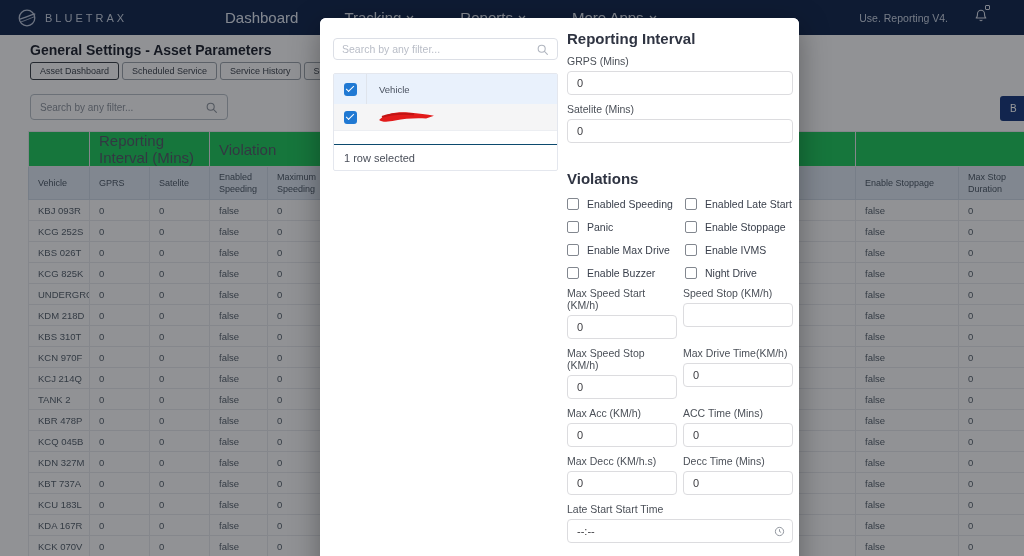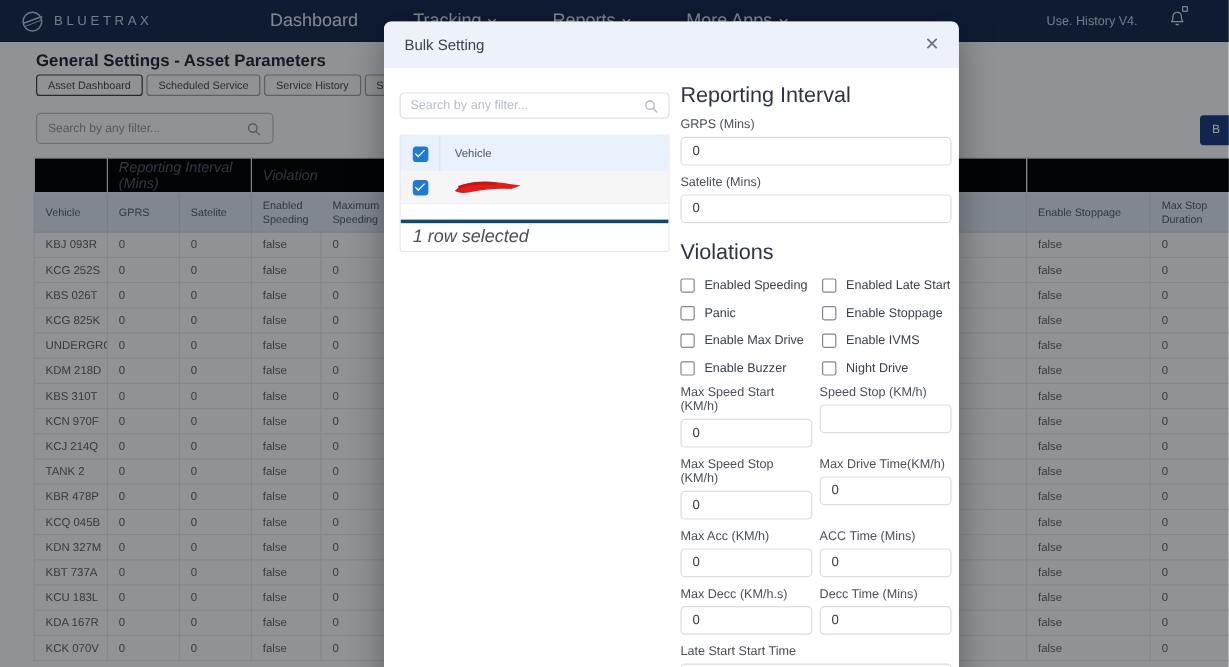--- a/index.html
+++ b/index.html
@@ -30,21 +30,21 @@
                        font-family:"Liberation Sans", sans-serif; }
   .page-search input::placeholder { color:#8b919b; }
   .page-action-btn { position:absolute; left:1000px; top:96px; height:25px; min-width:90px; background:#1a3a7c;
                      color:#fff; font-size:10px; border:none; border-radius:3px; padding:0 10px; text-align:left; cursor:pointer; }
 
   
   .main-table { position:absolute; left:28px; top:131px; border-collapse:collapse; table-layout:fixed; width:1010px;
                 background:#f4f5f7; }
   .main-table th, .main-table td { border:1px solid #e0e2e7; font-weight:400; text-align:left;
                  padding:0 0 0 9px; overflow:hidden; white-space:nowrap; }
-  .main-table thead tr.group th { height:29px; font-size:12px; color:#525b68; background:#000000; white-space:normal;font-style:italic; }
+  .main-table thead tr.group th { height:29px; font-size:15px; color:#525b68; background:#22c55e; white-space:normal; }
   .main-table thead tr.cols th  { height:33px; font-size:9px;  color:#4c5866; background:#d9e2ee;
                                   border-color:#c9d3e0; white-space:normal; line-height:1.35; padding-right:4px; }
   .main-table tbody td { height:21px; font-size:9.5px; color:#555f6b; }
 
   
   .overlay { position:absolute; inset:0; background:rgba(8,10,14,0.42); z-index:50; }
 
   
   .modal { position:absolute; left:320px; top:18px; width:479px; height:600px; background:#fff; border-radius:6px;
            box-shadow:0 8px 30px rgba(0,0,0,.35); z-index:100; overflow:hidden; }
@@ -62,43 +62,43 @@
   .m-search input::placeholder { color:#b9bdc7; }
   .v-table { margin-top:13px; border:1px solid #e4e7ee; border-radius:2px; }
   .v-row { display:flex; align-items:center; }
   .v-row.head { height:30px; background:#e9f1fc; }
   .v-row.data { height:26px; background:#f5f5f6; }
   .v-row.empty { height:14px; background:#fff; border-top:1px solid #eceef2; }
   .v-cb-cell { width:32px; display:flex; justify-content:center; }
   .v-name-cell { flex:1; font-size:9.5px; color:#4a5260; border-left:1px solid #dfe4ec; height:100%;
                  display:flex; align-items:center; padding-left:12px; }
   .v-row.data .v-name-cell { border-left:none; }
-  .v-footer { border-top:3px solid #0c4a6e; height:26px; display:flex; align-items:center;
-              padding-left:10px; font-size:15px; color:#4a4f5a;font-style:italic; }
+  .v-footer { border-top:1px solid #0c4a6e; height:26px; display:flex; align-items:center;
+              padding-left:10px; font-size:11px; color:#4a4f5a; }
   .redaction { transform:rotate(-2deg); margin-left:-2px; }
 
   .cb-checked { width:13px; height:13px; background:#2079d3; border-radius:3px; position:relative; cursor:pointer; }
   .cb-checked::after { content:""; position:absolute; left:4.2px; top:1.6px; width:3.4px; height:6.8px;
                        border:solid #fff; border-width:0 1.6px 1.6px 0; transform:rotate(45deg); }
   .cb-empty { width:12px; height:12px; background:#fff; border:1.3px solid #82878f; border-radius:2px; cursor:pointer; flex:none; }
 
   .m-right { position:absolute; left:247px; top:12px; width:226px; }
-  .section-title { font-size:18px; font-weight:400; color:#2f3442; }
+  .section-title { font-size:15px; font-weight:700; color:#2f3442; }
   .f-label { font-size:10.5px; color:#4b5058; margin:8px 0 4px; }
   .f-input { position:relative; height:24px; border:1px solid #dcdcdf; border-radius:4px; background:#fff;
              display:flex; align-items:center; }
   .f-input input { border:none; outline:none; width:100%; padding:0 20px 0 9px; font-size:11px; color:#3c3c40;
                    background:transparent; font-family:"Liberation Sans", sans-serif; }
   .f-input .clock { position:absolute; right:7px; top:6px; }
   .pair { display:flex; gap:6px; }
   .pair .field { flex:1; min-width:0; }
   .cb-row { display:flex; margin-top:11px; }
   .cb-item { display:flex; align-items:center; gap:8px; font-size:10.5px; color:#3a404c; }
   .cb-item:first-child { width:118px; }
-  .violations-title { margin-top:14px; }
+  .violations-title { margin-top:27px; }
 </style>
 </head>
 <body>
 
 <div class="navbar">
   <div class="brand">
     <svg width="22" height="22" viewBox="0 0 24 24" fill="none" stroke="#b9c2d6" stroke-width="1.4">
       <circle cx="12" cy="12" r="8.5"></circle>
       <path d="M3.5 13.5 C 9 12, 15 9, 21 7.5"></path>
       <path d="M4.5 16.5 C 10 15, 16 12, 20.5 10.5" stroke-width="0.9"></path>
@@ -122,21 +122,21 @@
         </svg>
       </div>
       <div class="nav-item">
         <span>More Apps</span>
         <svg width="8" height="5" viewBox="0 0 8 5" fill="none" stroke="#dde3ee" stroke-width="1.3">
           <path d="M1 1l3 3 3-3"></path>
         </svg>
       </div>
     </div>
   <div class="nav-right">
-    <span class="nav-user">Use. History V4.</span>
+    <span class="nav-user">Use. Reporting V4.</span>
     <span class="bell-wrap">
       <svg width="14" height="15" viewBox="0 0 24 24" fill="none" stroke="#d7dce8" stroke-width="1.8" stroke-linecap="round" stroke-linejoin="round">
         <path d="M18 9a6 6 0 1 0-12 0c0 6-2.3 7.2-2.3 7.2h16.6S18 15 18 9"></path>
         <path d="M10.3 20a2 2 0 0 0 3.4 0"></path>
       </svg>
       <span class="bell-badge"></span>
     </span>
   </div>
 </div>
 
@@ -376,24 +376,20 @@
         <td></td>
         <td>false</td>
         <td>0</td>
       </tr>
     </tbody>
 </table>
 
 <div class="overlay"></div>
 
 <div class="modal">
-  <div class="modal-header">
-    <span class="modal-title">Bulk Setting</span>
-    <span class="modal-close">✕</span>
-  </div>
   <div class="modal-body">
 
     <div class="m-left">
       <div class="m-search">
         <input placeholder="Search by any filter..." style="">
         <svg width="13" height="13" viewBox="0 0 24 24" fill="none" stroke="#b0b5bf" stroke-width="2" stroke-linecap="round">
           <circle cx="10.5" cy="10.5" r="6.5"></circle>
             <path d="M15.6 15.6 21 21"></path>
         </svg>
       </div>

